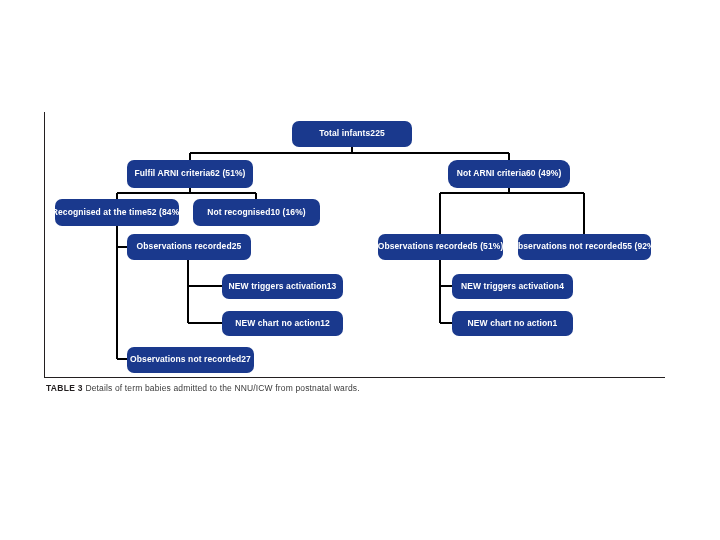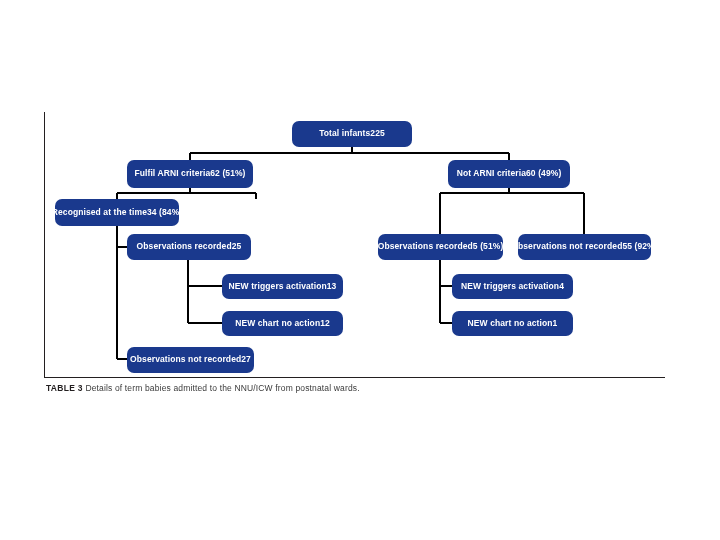--- a/index.html
+++ b/index.html
@@ -134,30 +134,34 @@
     <div class="node" style="left:292px; top:121px; width:120px; height:26px; font-size:8.5px;">
       <span class="n-label">Total infants</span>
       <span class="n-value">225</span>
     </div>
 
     <div class="node" style="left:127px; top:160px; width:126px; height:28px; font-size:8.5px;">
       <span class="n-label">Fulfil ARNI criteria</span>
       <span class="n-value">62 (51%)</span>
     </div>
 
-    <div class="node" style="left:448px; top:160px; width:122px; height:28px; font-size:8.5px;">
+    <div class="node" style="left:448px; top:160px; width:122px; height:28px; font-size:8.5px;border-radius:9px;">
       <span class="n-label">Not ARNI criteria</span>
       <span class="n-value">60 (49%)</span>
     </div>
 
     <div class="node" style="left:55px; top:199px; width:124px; height:27px; font-size:8.5px;">
       <span class="n-label">Recognised at the time</span>
-      <span class="n-value">34 (84%)</span>
-    </div>
-
+      <span class="n-value">52 (84%)</span>
+    </div>
+
+    <div class="node" style="left:193px; top:199px; width:127px; height:27px; font-size:8.5px;">
+      <span class="n-label">Not recognised</span>
+      <span class="n-value">10 (16%)</span>
+    </div>
 
     <div class="node" style="left:127px; top:234px; width:124px; height:26px; font-size:8.5px;">
       <span class="n-label">Observations recorded</span>
       <span class="n-value">25</span>
     </div>
 
     <div class="node" style="left:222px; top:274px; width:121px; height:25px; font-size:8.5px;">
       <span class="n-label">NEW triggers activation</span>
       <span class="n-value">13</span>
     </div>

